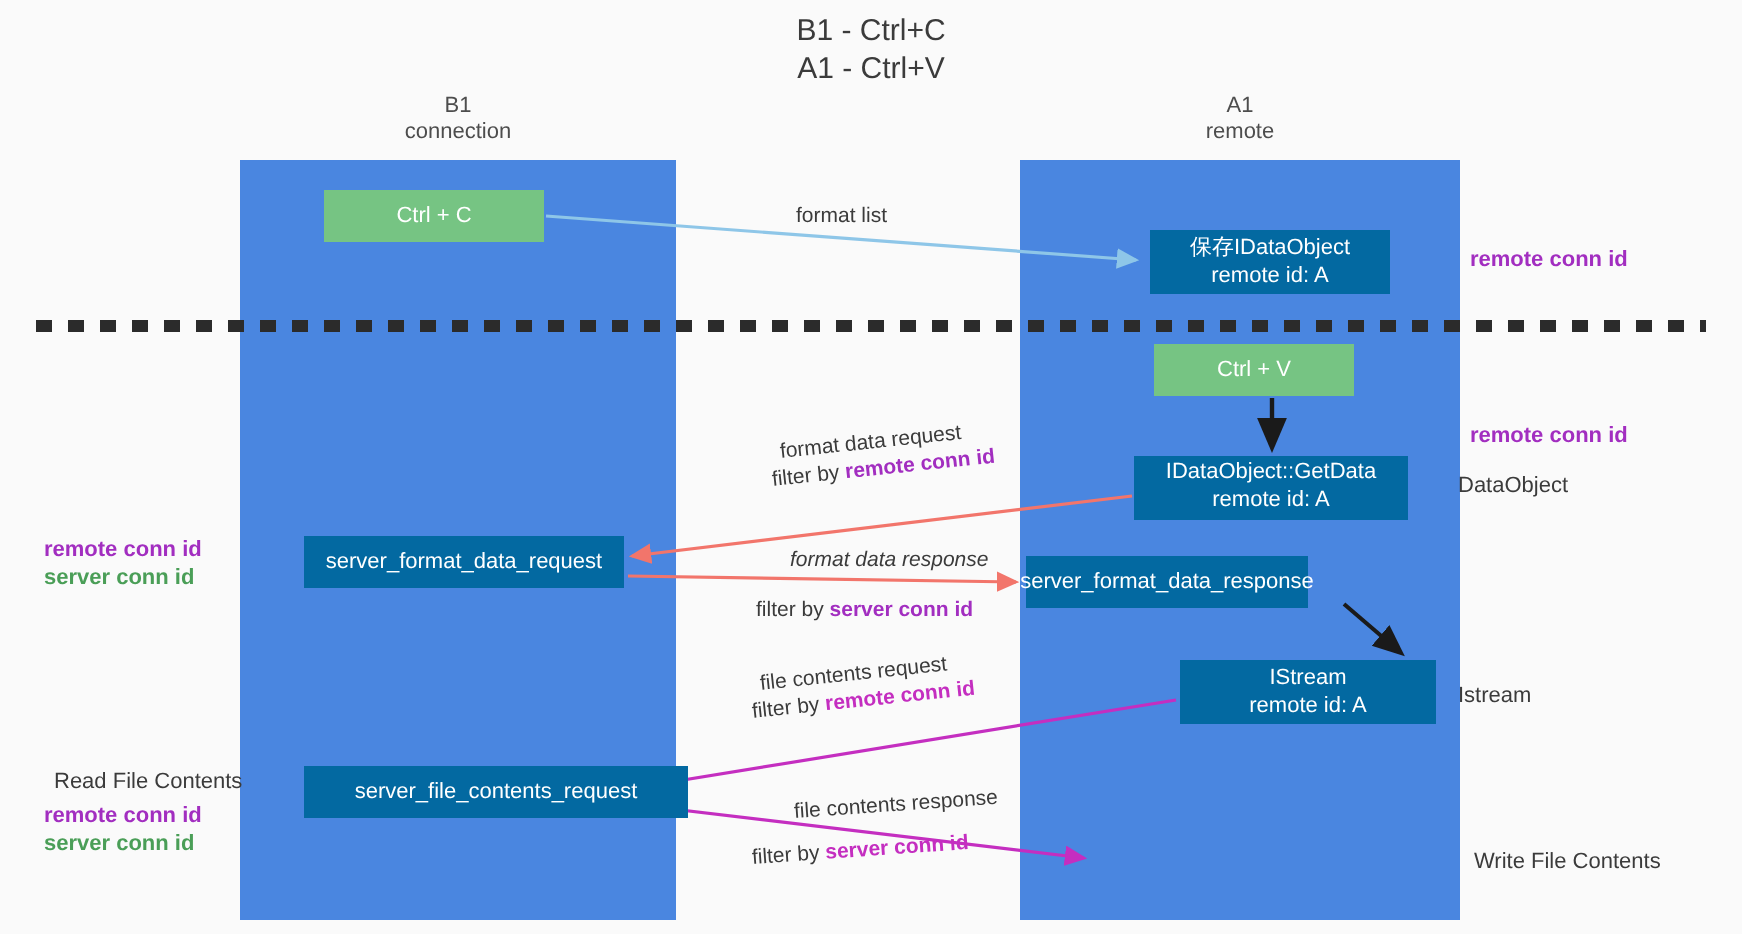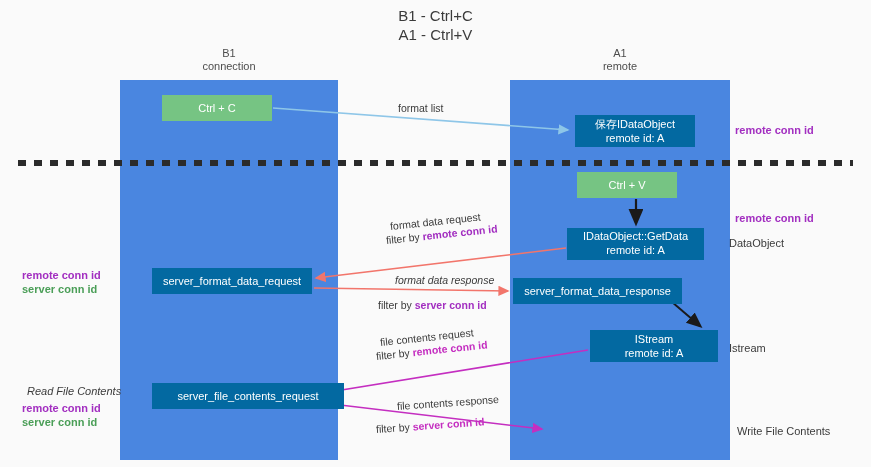--- a/index.html
+++ b/index.html
@@ -48,40 +48,40 @@
   }
   .node.green{background:#76c483;}
   .node.orange{background:#0369a1;}
   .node span{display:block;white-space:nowrap;}
 
   #n-ctrlc{left:162px;top:95px;width:110px;height:26px;}
   #n-idataobject{left:575px;top:115px;width:120px;height:32px;}
   #n-ctrlv{left:577px;top:172px;width:100px;height:26px;}
   #n-getdata{left:567px;top:228px;width:137px;height:32px;justify-content:flex-end;}
   #n-sfdreq{left:152px;top:268px;width:160px;height:26px;}
-  #n-sfdresp{left:513px;top:278px;width:169px;height:26px;text-align:right;}
+  #n-sfdresp{left:513px;top:278px;width:141px;height:26px;text-align:right;}
   #n-istream{left:590px;top:330px;width:128px;height:32px;}
   #n-sfcreq{left:152px;top:383px;width:192px;height:26px;}
   #n-sfcresp{left:547px;top:417px;width:160px;height:26px;}
 
   
   .side{position:absolute;font-size:11px;line-height:14px;white-space:nowrap;}
   .side.purple{color:#a22ec0;font-weight:bold;}
   .side.green{color:#4a9e57;font-weight:bold;}
   .side.grey{color:#3b3b3b;}
 
   #s-rc-top{left:735px;top:123px;}
   #s-rc-mid{left:735px;top:211px;}
   #s-dataobject{left:729px;top:236px;}
   #s-istream{left:729px;top:341px;}
   #s-writefile{left:737px;top:424px;}
 
   #s-left-1{left:22px;top:268px;}
   #s-left-2{left:22px;top:282px;}
-  #s-readfile{left:27px;top:384px;font-style:italic;}
+  #s-readfile{left:27px;top:384px;}
   #s-left-3{left:22px;top:401px;}
   #s-left-4{left:22px;top:415px;}
 
   
   .edge-label{position:absolute;font-size:10.5px;line-height:14px;white-space:nowrap;color:#3b3b3b;}
   .edge-label .kw-purple{color:#a22ec0;font-weight:bold;}
   .edge-label .kw-magenta{color:#c42ec0;font-weight:bold;}
 
   #e-formatlist{left:398px;top:101px;}
   #e-fdreq1{left:390px;top:219px;transform:rotate(-6deg);transform-origin:left center;}

